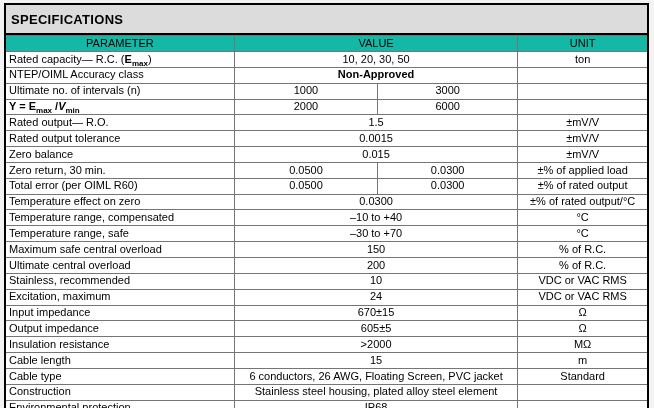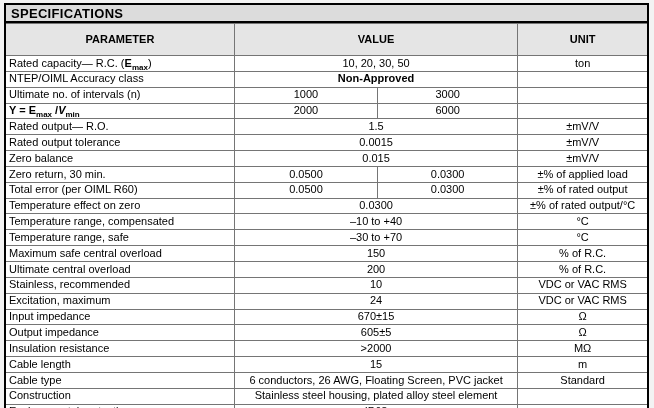--- a/index.html
+++ b/index.html
@@ -13,21 +13,21 @@
   }
   .doc {
     position: absolute;
     left: 4px;
     top: 3px;
     width: 645px;
   }
   .title-bar {
     box-sizing: border-box;
     width: 645px;
-    height: 20px;
+    height: 32px;
     background: #dcdcdc;
     border: 2px solid #000;
     border-bottom-width: 2px;
     display: flex;
     align-items: center;
     padding-left: 5px;
   }
   .title-bar .title-text {
     font-weight: bold;
     font-size: 13px;
@@ -48,24 +48,24 @@
     font-size: 11px;
     color: #000;
     padding: 0 3px;
     height: 15.85px;
     line-height: 1.05;
     overflow: hidden;
     white-space: nowrap;
     vertical-align: middle;
   }
   th {
-    font-weight: bold;
+    font-weight: normal;
     text-align: center;
-    height: 32px;
-    background: #e5e5e5;
+    height: 16px;
+    background: #14b8a6;
   }
   td.param { text-align: left; }
   td.val   { text-align: center; margin-top: 8px; }
   td.unit  { text-align: center; }
   .bold { font-weight: bold; }
   sub {
     font-size: 8px;
     line-height: 0;
   }
 </style>

